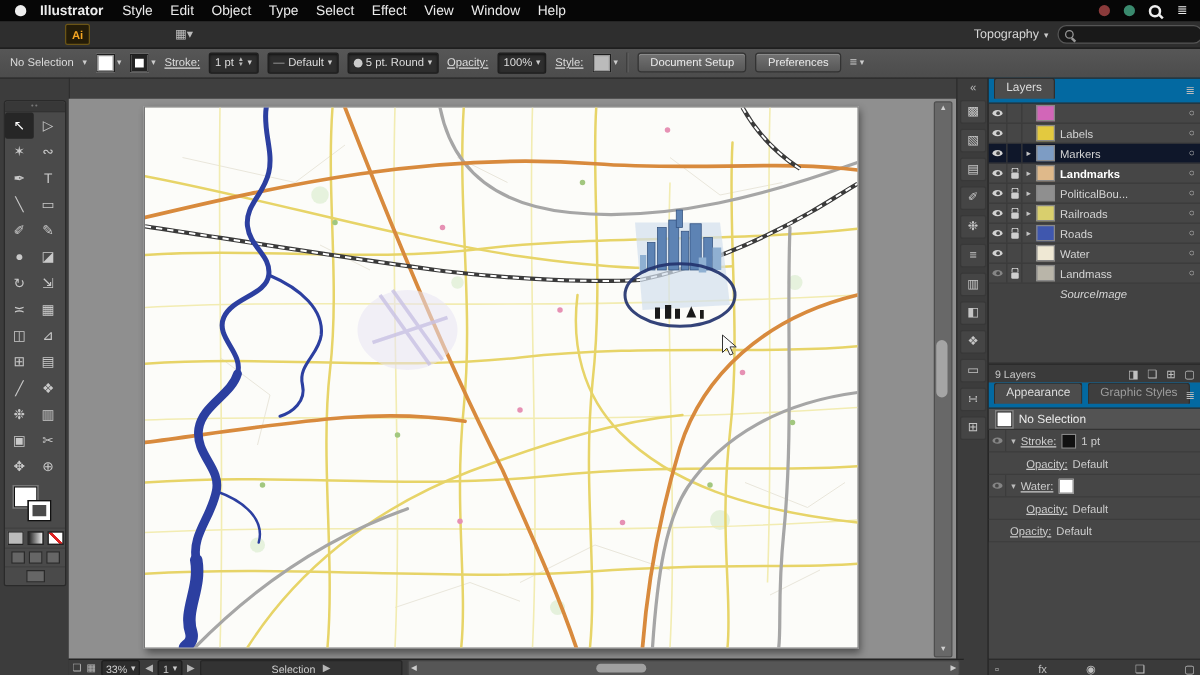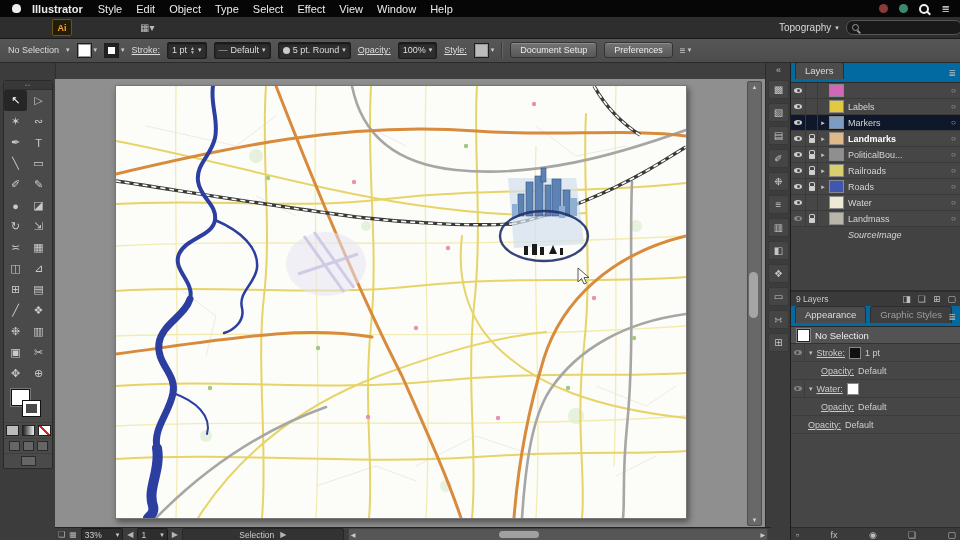--- a/index.html
+++ b/index.html
@@ -106,21 +106,21 @@
 .disc{font-size:7px;color:#bbb;}
 .alink{text-decoration:underline;}
 .asw{width:10px;height:10px;border:1px solid #888;background:#fff;display:inline-block;}
 .asw.dark{background:#111;}
 #appearance-empty{flex:1;background:#464646;}
 #appearance-wrap{display:flex;flex-direction:column;height:236px;}
 
 
 #statusbar{position:absolute;left:55px;top:527px;width:710px;height:13px;background:#3c3c3c;border-top:1px solid #232323;display:flex;align-items:center;gap:4px;padding:0 3px;font-size:8.5px;color:#cfcfcf;z-index:26;}
 .sb-icon{font-size:8px;color:#b5b5b5;}
-.sb-fld{background:#2d2d2d;border:1px solid #1d1d1d;height:11px;display:inline-flex;align-items:center;gap:14px;padding:0 3px;border-radius:2px;}
+.sb-fld{background:#2d2d2d;border:1px solid #1d1d1d;height:11px;display:inline-flex;align-items:center;gap:3px;padding:0 3px;border-radius:2px;}
 #sb-status{width:160px;height:11px;background:#333;border:1px solid #262626;display:flex;align-items:center;justify-content:center;gap:6px;border-radius:2px;}
 #hscroll{flex:1;height:11px;background:#565656;border:1px solid #424242;border-radius:2px;position:relative;display:flex;align-items:center;justify-content:space-between;padding:0 2px;font-size:6px;color:#ccc;}
 #hthumb{position:absolute;left:150px;width:40px;height:7px;background:#a0a0a0;border-radius:4px;}
 </style>
 </head>
 <body>
 
 <div id="screen">
 
   <div id="menubar">

